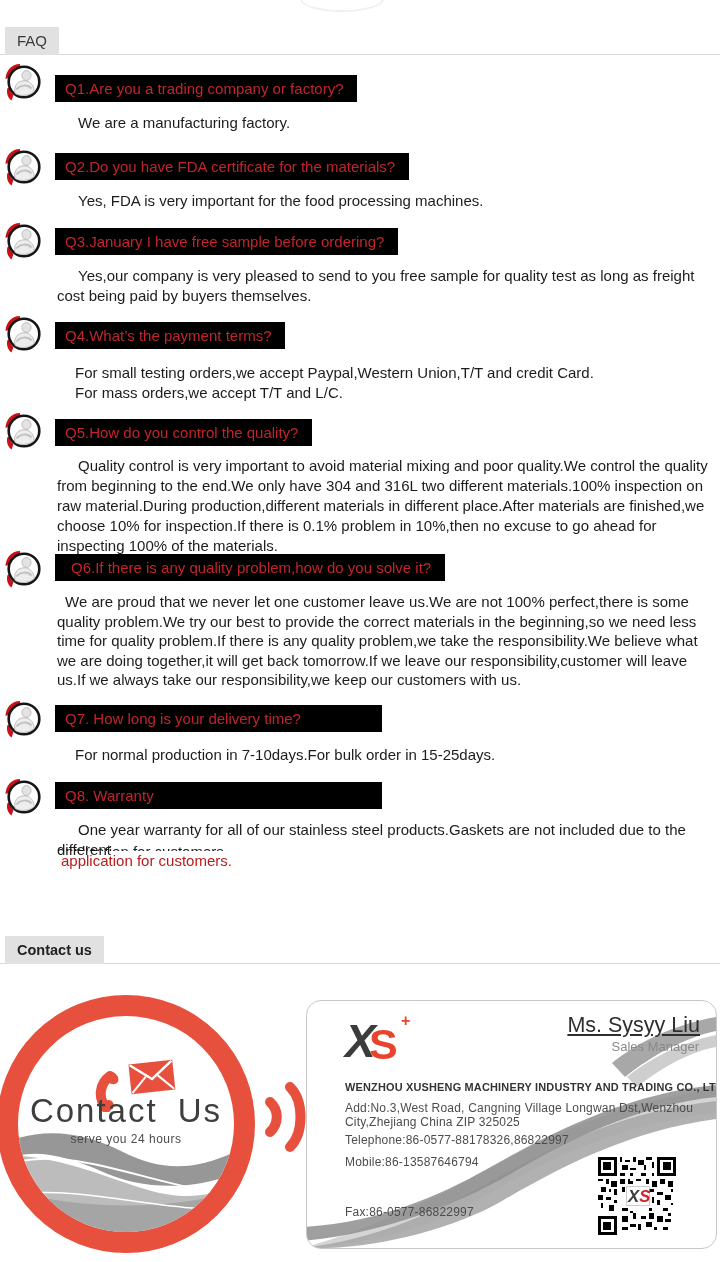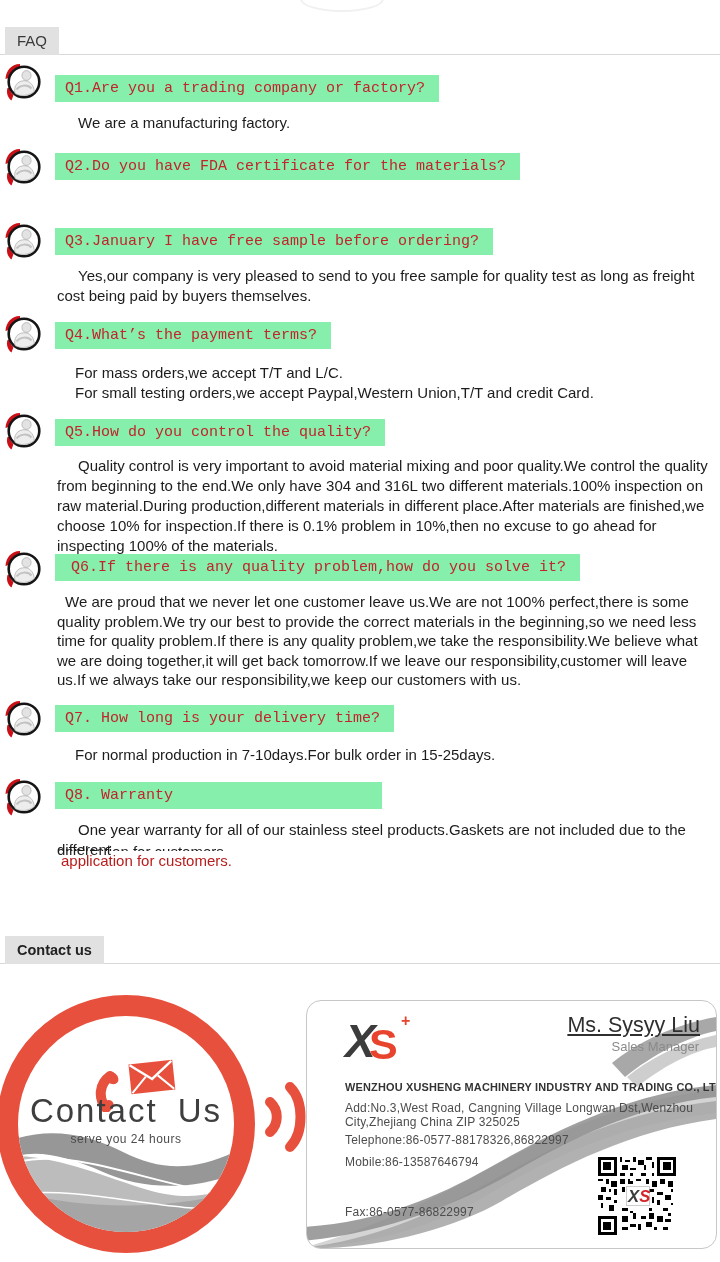--- a/index.html
+++ b/index.html
@@ -7,22 +7,22 @@
         font-family:"Liberation Sans",sans-serif;color:#1c1c1c;}
 
   
   .section-header{position:absolute;left:0;width:720px;height:28px;border-bottom:1px solid #d9d9d9;}
   .tab{position:absolute;left:5px;bottom:-1px;height:28px;line-height:28px;background:#e1e1e1;
        padding:0 12px;font-size:15px;color:#3a3a3a;}
   .tab.bold{font-weight:bold;font-size:14.5px;color:#222;}
 
   
   .svc-icon{position:absolute;left:3px;width:40px;height:40px;}
-  .q-bar{position:absolute;left:55px;height:27px;line-height:27px;background:#86efac;
-         padding:0 14px 0 10px;font-size:15px;color:#c2242c;white-space:nowrap;font-family:Liberation Mono, monospace;}
+  .q-bar{position:absolute;left:55px;height:27px;line-height:27px;background:#000000;
+         padding:0 14px 0 10px;font-size:15px;color:#c2242c;white-space:nowrap;}
   .q-bar.wide{min-width:303px;}
   .q-bar.pad{padding-left:16px;}
   .answer{position:absolute;left:57px;width:658px;font-size:15px;color:#1c1c1c;}
   .answer p{margin:0;}
   .lh20 p{line-height:20px;}
   .lh195 p{line-height:19.5px;}
   .ind21 p{text-indent:21px;}
   .ind8 p{text-indent:8px;}
   .answer.shift{left:75px;width:640px;}
   .clip-line{position:absolute;left:57px;height:9px;overflow:hidden;line-height:19px;font-size:15px;color:#1c1c1c;}
@@ -90,36 +90,39 @@
     </svg>
   <div class="q-bar" style="top:75px">Q1.Are you a trading company or factory?</div>
   <div class="answer lh20 ind21" style="top:113px">
     <p>We are a manufacturing factory.</p>
   </div>
 
   <svg class="svc-icon" style="top:147px">
       <use href="#svc"></use>
     </svg>
   <div class="q-bar" style="top:153px">Q2.Do you have FDA certificate for the materials?</div>
+  <div class="answer lh20 ind21" style="top:191px">
+    <p>Yes, FDA is very important for the food processing machines.</p>
+  </div>
 
   <svg class="svc-icon" style="top:221px">
       <use href="#svc"></use>
     </svg>
   <div class="q-bar" style="top:228px">Q3.January I have free sample before ordering?</div>
   <div class="answer lh20 ind21" style="top:266px;line-height:20px">
     <p>Yes,our company is very pleased to send to you free sample for quality test as long as freight cost being paid by buyers themselves.</p>
   </div>
 
   <svg class="svc-icon" style="top:314px">
       <use href="#svc"></use>
     </svg>
   <div class="q-bar" style="top:322px">Q4.What’s the payment terms?</div>
   <div class="answer shift lh20" style="top:363px">
+    <p>For small testing orders,we accept Paypal,Western Union,T/T and credit Card.</p>
     <p>For mass orders,we accept T/T and L/C.</p>
-    <p>For small testing orders,we accept Paypal,Western Union,T/T and credit Card.</p>
   </div>
 
   <svg class="svc-icon" style="top:411px">
       <use href="#svc"></use>
     </svg>
   <div class="q-bar" style="top:419px">Q5.How do you control the quality?</div>
   <div class="answer lh20 ind21" style="top:456px">
     <p>Quality control is very important to avoid material mixing and poor quality.We control the quality from beginning to the end.We only have 304 and 316L two different materials.100% inspection on raw material.During production,different materials in different place.After materials are finished,we choose 10% for inspection.If there is 0.1% problem in 10%,then no excuse to go ahead for inspecting 100% of the materials.</p>
   </div>
 

